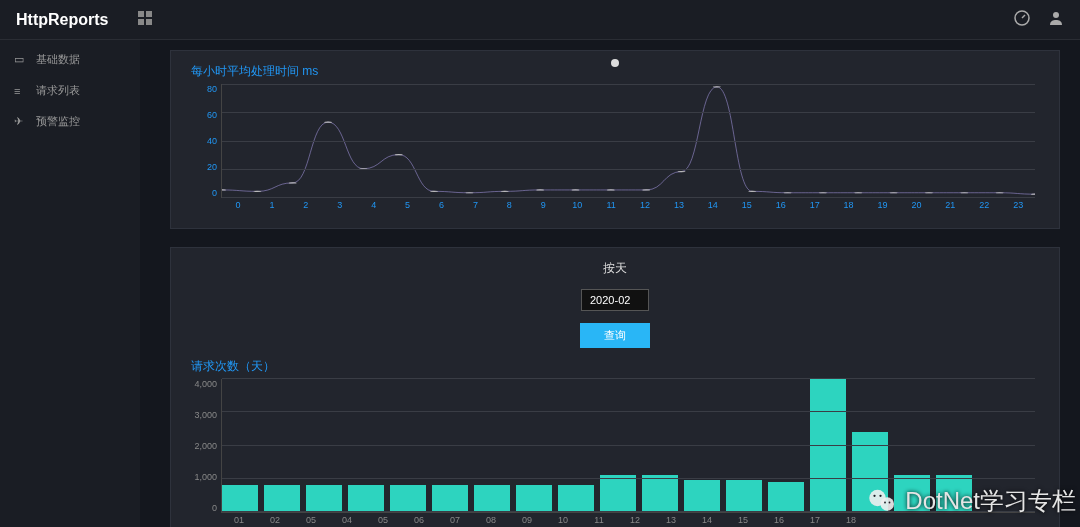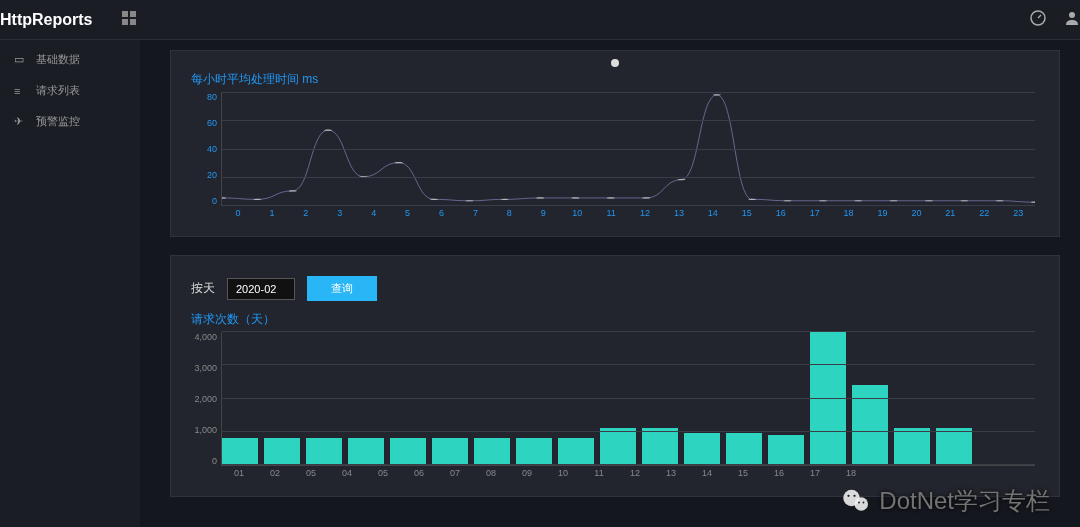--- a/index.html
+++ b/index.html
@@ -1,48 +1,48 @@
 <!DOCTYPE html>
 <html><head>
 <meta charset="utf-8">
 <style>
   * { margin: 0; padding: 0; box-sizing: border-box; }
   body { background: #1a1d24; color: #c0c0c0; font-family: Arial, sans-serif; font-size: 12px; width: 1080px; height: 527px; overflow: hidden; position: relative; }
-  .header { height: 40px; background: #1a1d24; display: flex; align-items: center; padding: 0 0; border-bottom: 1px solid #2a2d34; }
+  .header { height: 40px; background: #1a1d24; display: flex; align-items: center; padding: 0 16px; border-bottom: 1px solid #2a2d34; }
   .brand { color: #fff; font-weight: bold; font-size: 16px; margin-right: 30px; }
   .grid-icon { color: #888; font-size: 14px; }
   .header-right { margin-left: auto; display: flex; gap: 18px; }
   .header-right span { color: #aaa; cursor: pointer; }
   .container { display: flex; height: calc(100% - 40px); }
   .sidebar { width: 140px; background: #1a1d24; padding-top: 4px; }
   .side-item { display: flex; align-items: center; padding: 8px 14px; color: #999; cursor: pointer; gap: 10px; font-size: 11px; }
   .side-item.active { background: #323640; color: #fff; }
   .side-item .ico { width: 12px; display: inline-block; }
   .main { flex: 1; background: #14171e; padding: 10px 20px 20px 30px; overflow: hidden; }
-  .panel { background: #22252d; border: 1px solid #2e323c; margin-bottom: 18px; padding: 20px 20px 14px 20px; position: relative; }
+  .panel { background: #22252d; border: 1px solid #2e323c; margin-bottom: 18px; padding: 12px 20px 14px 20px; position: relative; }
   .panel-title { color: #2196f3; font-size: 12px; margin-bottom: 4px; }
   .panel-sub { color: #888; font-size: 10px; margin-bottom: 6px; }
   .legend-dot { position: absolute; top: 8px; left: 50%; width: 8px; height: 8px; border-radius: 50%; background: #ddd; transform: translateX(-50%); }
   .chart-area { position: relative; height: 130px; }
   .y-axis { position: absolute; left: 0; top: 0; bottom: 16px; width: 26px; display: flex; flex-direction: column; justify-content: space-between; text-align: right; color: #2196f3; font-size: 9px; }
   .plot { position: absolute; left: 30px; right: 4px; top: 0; bottom: 16px; border-left: 1px solid #444; border-bottom: 1px solid #444; }
   .grid-line { position: absolute; left: 0; right: 0; border-top: 1px solid #3a3d45; }
   .x-axis { position: absolute; left: 30px; right: 4px; bottom: 0; height: 14px; display: flex; }
   .x-tick { flex: 1; text-align: center; color: #2196f3; font-size: 9px; }
   svg.line-svg { position: absolute; left: 0; top: 0; width: 100%; height: 100%; }
   .bar-chart { position: relative; height: 150px; }
   .bar-plot { position: absolute; left: 30px; right: 4px; top: 0; bottom: 16px; display: flex; align-items: flex-end; gap: 6px; border-left: 1px solid #444; border-bottom: 1px solid #444; }
   .bar { flex: 1; background: #2dd4bf; max-width: 36px; }
   .bar-x { position: absolute; left: 30px; right: 4px; bottom: 0; height: 14px; display: flex; }
   .bar-xtick { flex: 1; text-align: center; color: #888; font-size: 9px; max-width: 36px; }
-  .controls { display: flex; align-items: center; gap: 12px; margin-bottom: 10px; }
+  .controls { display: flex; align-items: center; gap: 12px; margin-bottom: 10px; flex-direction: column; }
   .ctrl-label { color: #ddd; font-size: 12px; }
   .ctrl-input { background: #111; border: 1px solid #555; color: #fff; padding: 4px 8px; font-size: 11px; width: 68px; }
   .ctrl-btn { background: #29b6f6; border: none; color: #fff; padding: 5px 24px; font-size: 11px; cursor: pointer; }
-  .watermark { position: absolute; right: 30px; bottom: 10px; color: #737373; font-size: 24px; display: flex; align-items: center; gap: 8px; text-shadow: 0 0 4px #000; }
+  .watermark { position: absolute; right: 4px; bottom: 10px; color: #e5e5e5; font-size: 24px; display: flex; align-items: center; gap: 8px; text-shadow: 0 0 4px #000; }
   .wx { width: 30px; height: 30px; }
   .by-axis { position: absolute; left: 0; top: 0; bottom: 16px; width: 26px; display: flex; flex-direction: column; justify-content: space-between; text-align: right; color: #888; font-size: 9px; }
   .bar-grid { position: absolute; left: 0; right: 0; border-top: 1px solid #3a3d45; }
 </style>
 </head>
 <body>
 
 <div class="header">
   <span class="brand">HttpReports</span>
   <span class="grid-icon">

